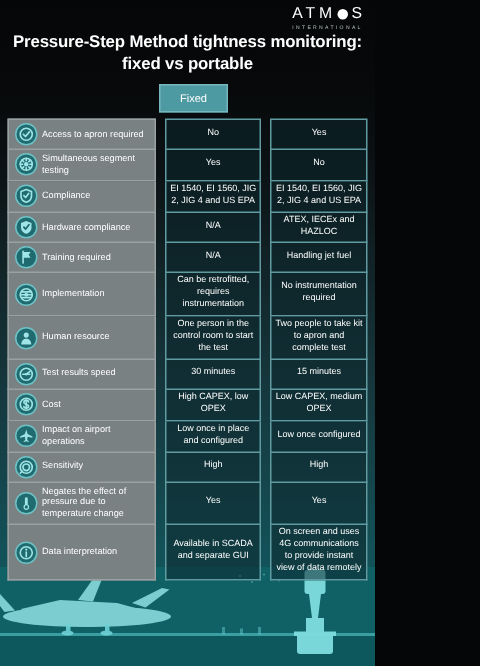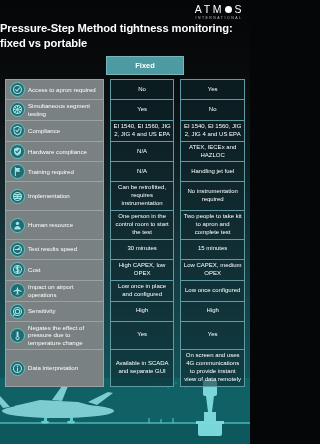--- a/index.html
+++ b/index.html
@@ -20,58 +20,58 @@
         #12262a 42%,
         #15353b 56%,
         #15434a 70%,
         #135057 82%,
         #11585f 92%,
         #0f5d64 100%);
   }
   
   .logo {
     position:absolute; top:4px; right:6px;
-    text-align:center; line-height:1;
+    text-align:left; line-height:1;
     z-index:6;
   }
   .logo-main {
     font-size:10.5px; letter-spacing:2.6px;
     color:#ffffff; font-weight:400;
     display:flex; align-items:center; justify-content:flex-end;
   }
   .logo-main .dot {
     width:7px; height:7px; border-radius:50%;
     background:#ffffff; display:inline-block;
     margin:0 2.4px 0 1px;
   }
   .logo-sub {
     font-size:3.4px; letter-spacing:1.55px;
     color:#b8c2c4; margin-top:2px; margin-right:1px;
   }
   
   .title {
     position:absolute; top:21px; left:0; right:0;
-    text-align:left;
+    text-align:center;
     color:#ffffff;
     font-size:11.2px; font-weight:bold;
     line-height:1.32;
     letter-spacing:-0.1px;
     z-index:5;
   }
   
   .colheads {
     position:absolute; top:56px; left:106px;
     display:flex; gap:6px; z-index:5;
   }
   .colhead {
-    width:78px; height:19px;
+    width:46px; height:19px;
     background:#4d9aa2;
     border:1px solid #77b6bc;
     color:#ffffff;
-    font-size:7.4px; font-weight:700;
+    font-size:7.4px; font-weight:400;
     display:flex; align-items:center; justify-content:center;
   }
   
   .table {
     position:absolute; top:79px; left:5px; width:240px;
     z-index:4;
   }
   .row { display:flex; align-items:stretch; }
   .label-cell {
     width:101px;

